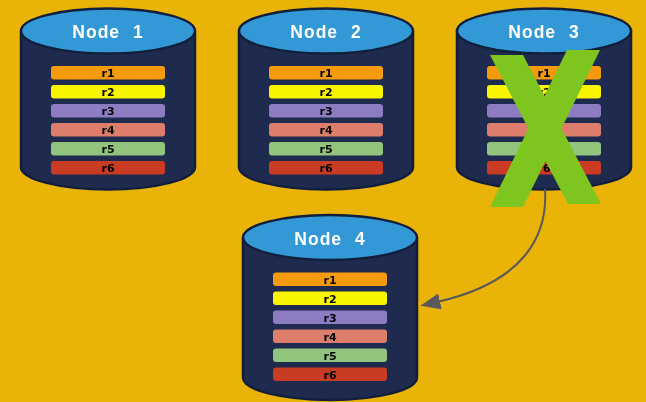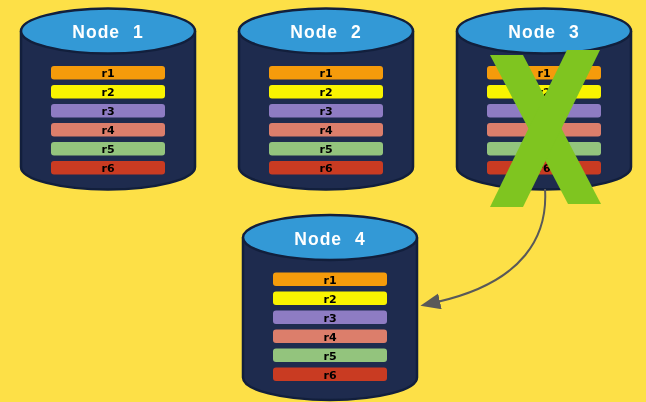--- a/index.html
+++ b/index.html
@@ -1,16 +1,16 @@
 <!DOCTYPE html>
 <html><head>
 <meta charset="utf-8">
 <style>
   html,body{margin:0;padding:0;background:#ffffff;}
-  #canvas{position:relative;width:646px;height:402px;background:#fde047;overflow:hidden;}
+  #canvas{position:relative;width:646px;height:402px;background:#eab308;overflow:hidden;}
   svg{display:block;}
   .cyl-body{stroke-width:2.5px;}
   .cyl-top{stroke-width:2.5px;}
   .node-label{
     font-family:"Liberation Sans",sans-serif;
     font-weight:bold;font-size:17.5px;
     letter-spacing:1px;word-spacing:7px;
     text-anchor:middle;
   }
   .row-label{

